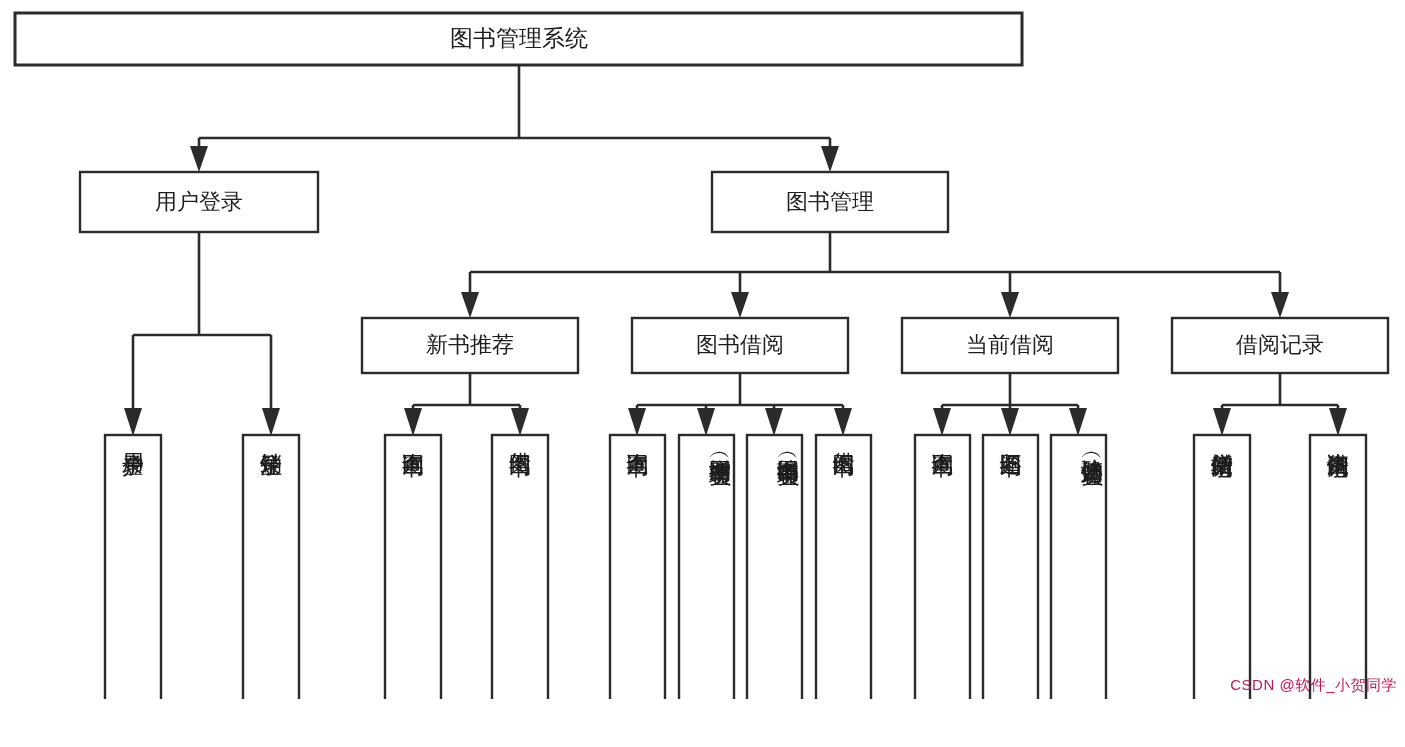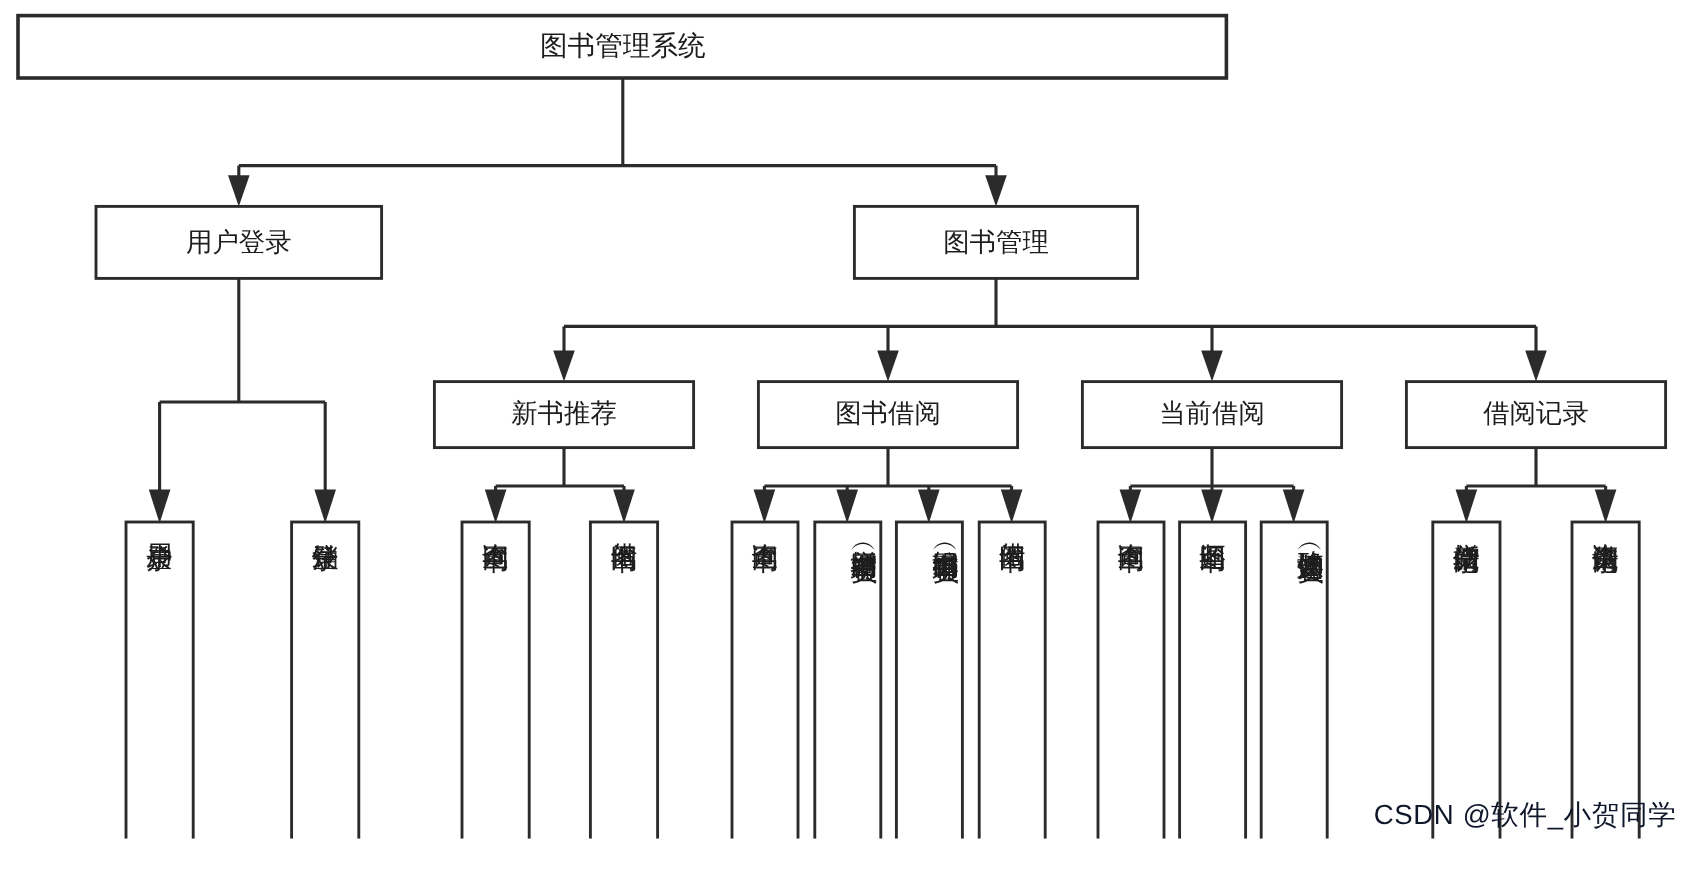--- a/index.html
+++ b/index.html
@@ -73,22 +73,22 @@
     align-items: center;
   }
   .leaf-label.top-v {
     align-items: flex-start;
   }
   .watermark {
     position: absolute;
     right: 8px;
     bottom: 4px;
     font-family: "Liberation Sans", "DejaVu Sans", sans-serif;
-    font-size: 23px;
-    color: #0f172a;
+    font-size: 15px;
+    color: #be185d;
     letter-spacing: 0.5px;
     white-space: pre;
     user-select: none;
   }
 </style>
 </head>
 <body>
 
 <div id="diagram-root">
 

